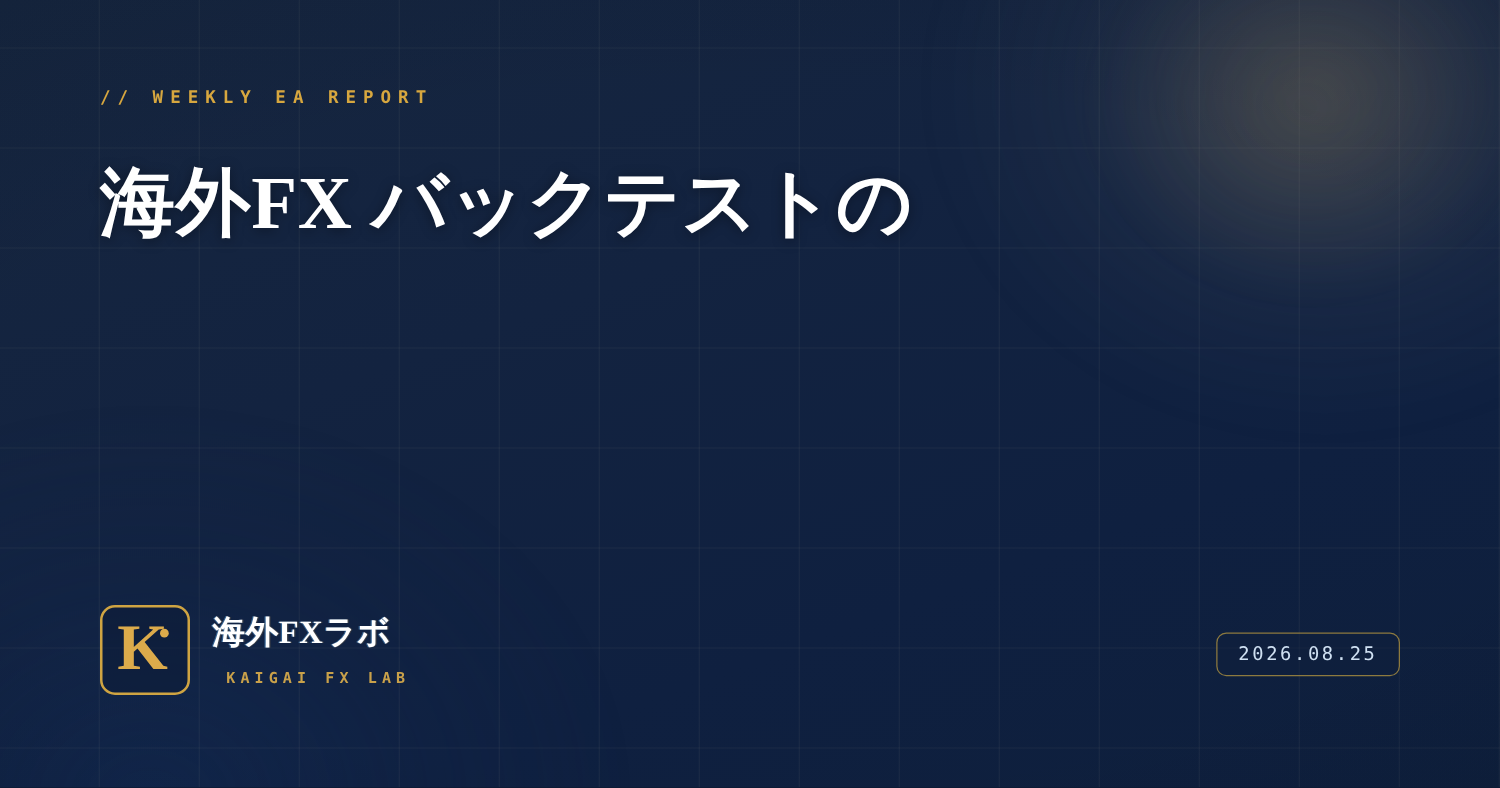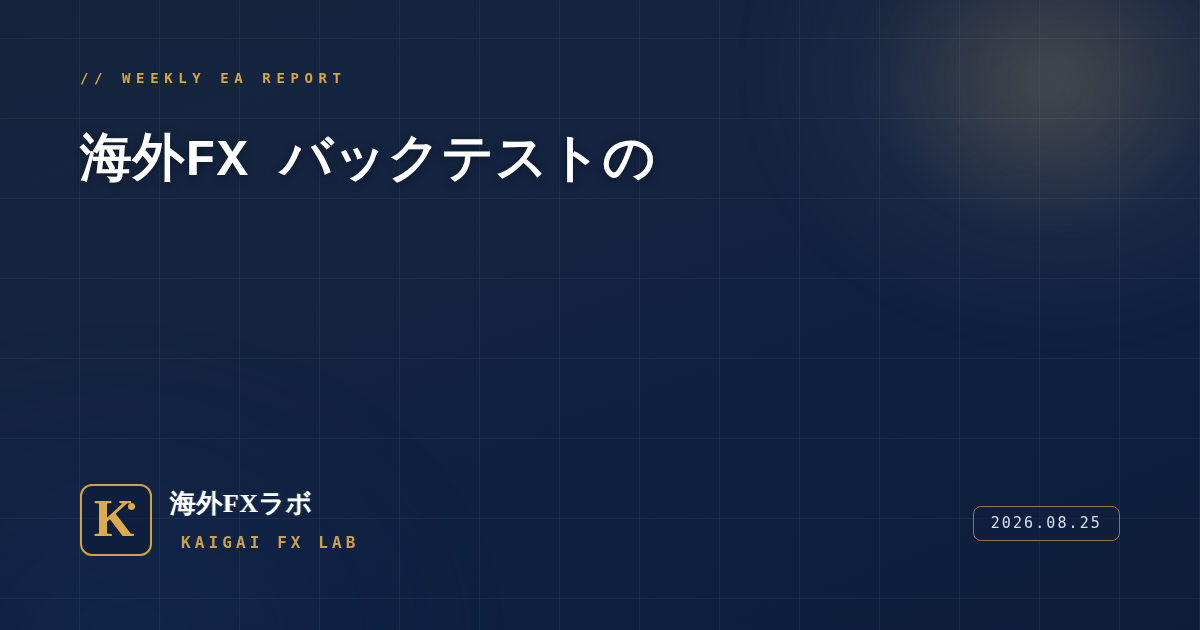--- a/index.html
+++ b/index.html
@@ -91,23 +91,23 @@
     font-size:14px;
     font-weight:700;
     letter-spacing:5.6px;
     color:#d7a73f;
     white-space:nowrap;
   }
 
   .headline {
     position:absolute;
     left:80px; top:116px;
-    font-family:Liberation Mono, monospace;
-    font-weight:700;
-    font-size:52px;
+    font-family:Liberation Serif, serif;
+    font-weight:700;
+    font-size:60px;
     line-height:92px;
     color:#ffffff;
     letter-spacing:0.5px;
     text-shadow:0 2px 10px rgba(0,0,0,0.38);
     white-space:nowrap;
   }
   .headline .hl-gold { color:#d9ab4c; }
   .headline .line { display:block; }
 
   
@@ -150,21 +150,21 @@
     font-family:"Liberation Serif", "DejaVu Serif", serif;
     font-weight:700;
     font-size:26px;
     line-height:30px;
     color:#ffffff;
     letter-spacing:0.5px;
     text-shadow:-1px 0 0 rgba(90,170,235,0.45), 1px 0 0 rgba(220,170,80,0.22);
   }
   .brand-en {
     font-family:"DejaVu Sans Mono", monospace;
-    font-size:16px;
+    font-size:12px;
     font-weight:700;
     letter-spacing:4.1px;
     color:#c9a14a;
     padding-left:11px;
   }
 
   
   .date-badge {
     position:absolute;
     right:80px; top:506px;

